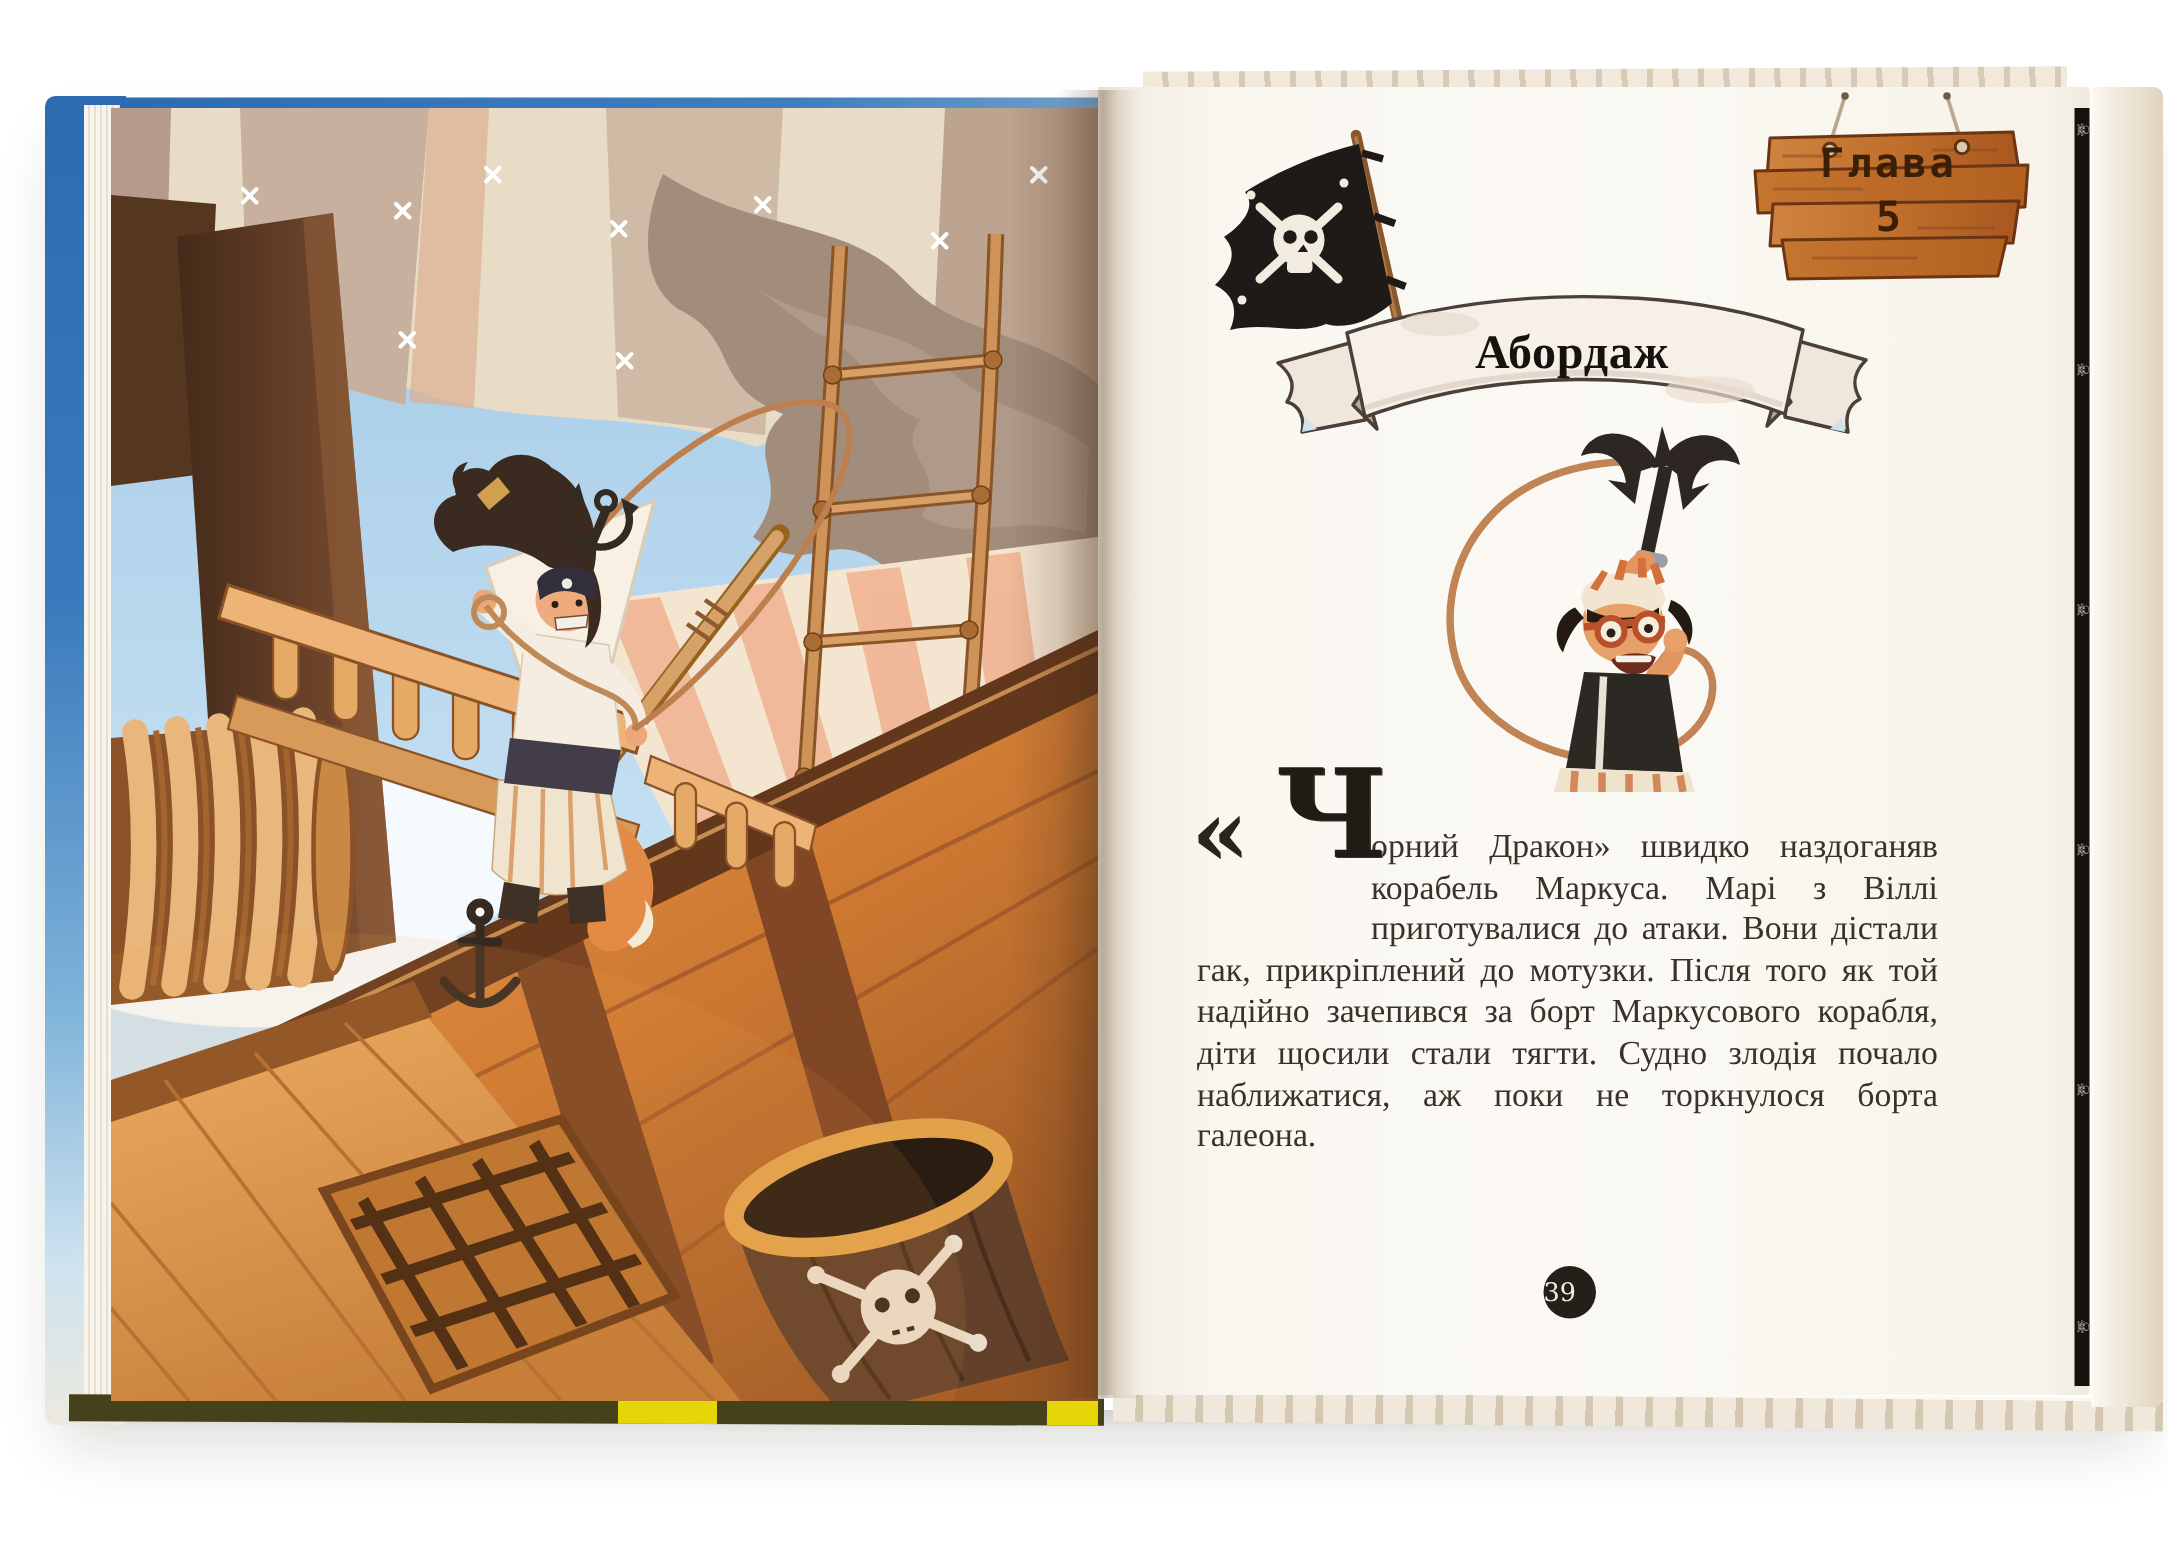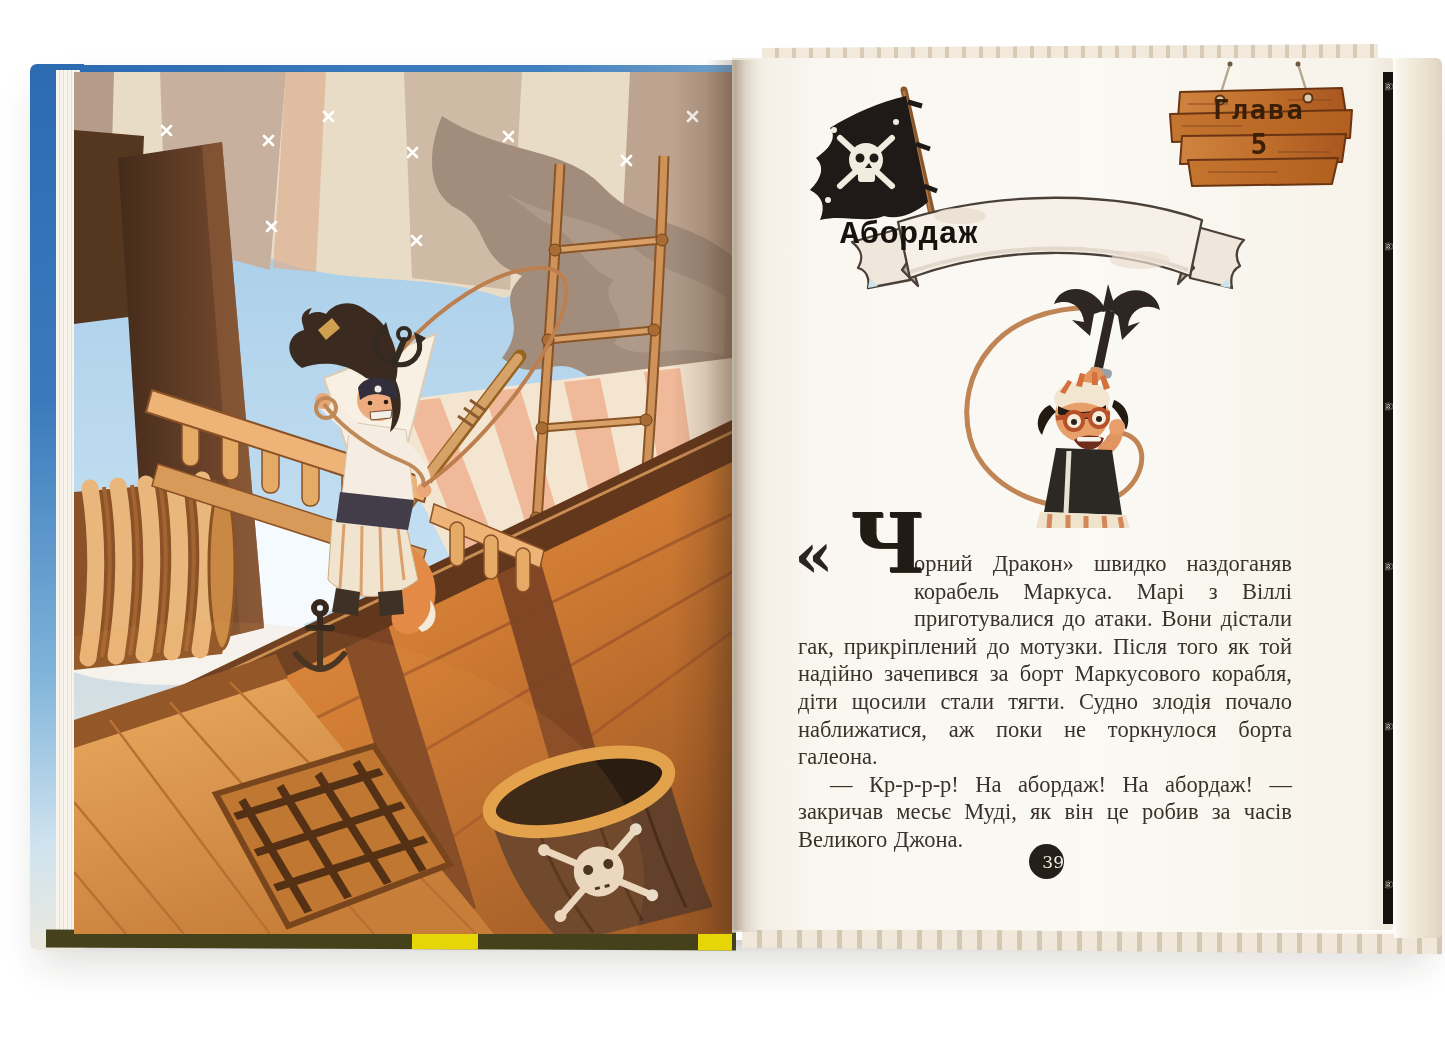--- a/index.html
+++ b/index.html
@@ -54,39 +54,39 @@
 
   
   .sign{left:436px;top:2px;width:190px;height:140px;}
   .sign-text{position:absolute;left:432px;width:190px;text-align:center;
     font-family:"DejaVu Sans Mono",monospace;font-weight:700;color:#3a1f06;}
   .sign-line1{top:36px;font-size:27px;letter-spacing:2px;}
   .sign-line2{top:70px;font-size:28px;}
 
   
   .banner{left:108px;top:124px;width:416px;height:130px;}
-  .banner-text{position:absolute;left:108px;top:158px;width:416px;text-align:left;
-    font-family:Liberation Mono, monospace;font-weight:800;font-size:32px;color:#17120e;letter-spacing:.5px;}
+  .banner-text{position:absolute;left:108px;top:158px;width:416px;text-align:center;
+    font-family:Liberation Serif, serif;font-weight:800;font-size:32px;color:#17120e;letter-spacing:.5px;}
 
   
   .boy{left:210px;top:222px;width:264px;height:248px;}
 
   
   .text-block{left:66px;top:492px;width:494px;color:#3a322a;}
   .para{margin:0;font-size:22.5px;line-height:27.6px;text-align:justify;word-spacing:1px;}
   .para.indent{text-indent:32px;}
   .dropwrap{float:left;width:116px;height:56px;position:relative;}
   .dq{position:absolute;left:-4px;top:-8px;font-family:"DejaVu Serif",serif;font-weight:700;
       font-size:62px;letter-spacing:-8px;color:#2b241e;transform:rotate(-3deg);}
   .dc{position:absolute;left:52px;top:-20px;font-family:"DejaVu Serif",serif;font-weight:700;
       font-size:82px;color:#211b15;text-shadow:1px 1px 0 #3b3127;}
 
   
   .page-num{left:297px;top:786px;width:35px;height:35px;border-radius:50%;background:#242019;
-    color:#f2eee6;display:flex;align-items:center;justify-content:flex-end;
+    color:#f2eee6;display:flex;align-items:center;justify-content:flex-start;
     font-family:"DejaVu Serif",serif;font-size:17px;}
 </style>
 </head>
 <body>
 
 <div class="abs book-shadow"></div>
 <div class="abs cover-spine"></div>
 <div class="abs cover-top"></div>
 <div class="abs page-sliver-left"></div>
 <div class="abs left-bottom-edge">
@@ -456,19 +456,18 @@
       </g>
   </svg>
 
   <div class="abs text-block">
     <p class="para first">
       <span class="dropwrap">
           <span class="dq">«</span>
           <span class="dc">Ч</span>
         </span><span>орний Дракон» швидко наздоганяв корабель Маркуса. Марі з Віллі приготувалися до атаки. Вони дістали гак, прикріплений до мотузки. Після того як той надійно зачепився за борт Маркусового корабля, діти щосили стали тягти. Судно злодія почало наближатися, аж поки не торкнулося борта галеона.</span>
     </p>
-    <p class="para indent"><span>— Кр-р-р-р! На абордаж! На абордаж! — закричав месьє Муді, як він це робив за часів Великого Джона.</span></p>
   </div>
 
   <div class="abs page-num">
     <span>39</span>
   </div>
 </div>
 
 </body></html>

